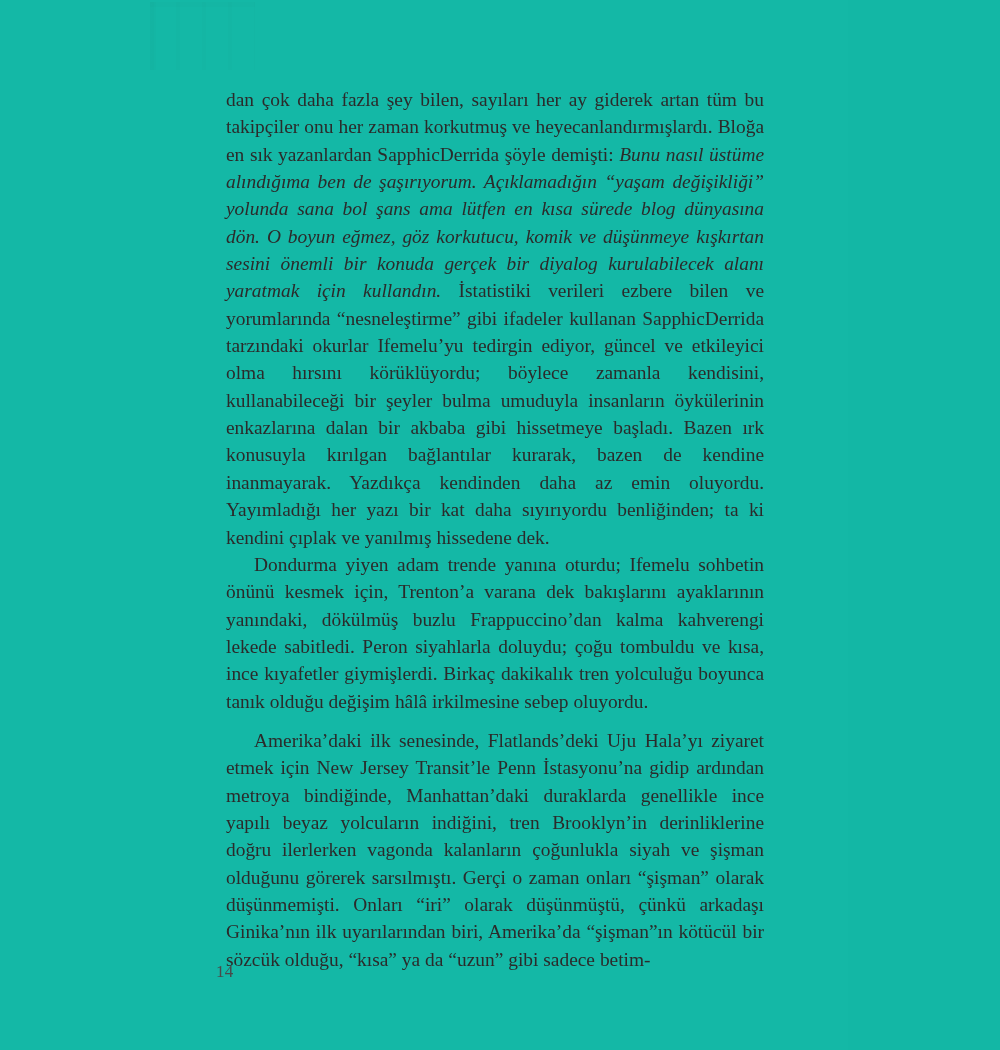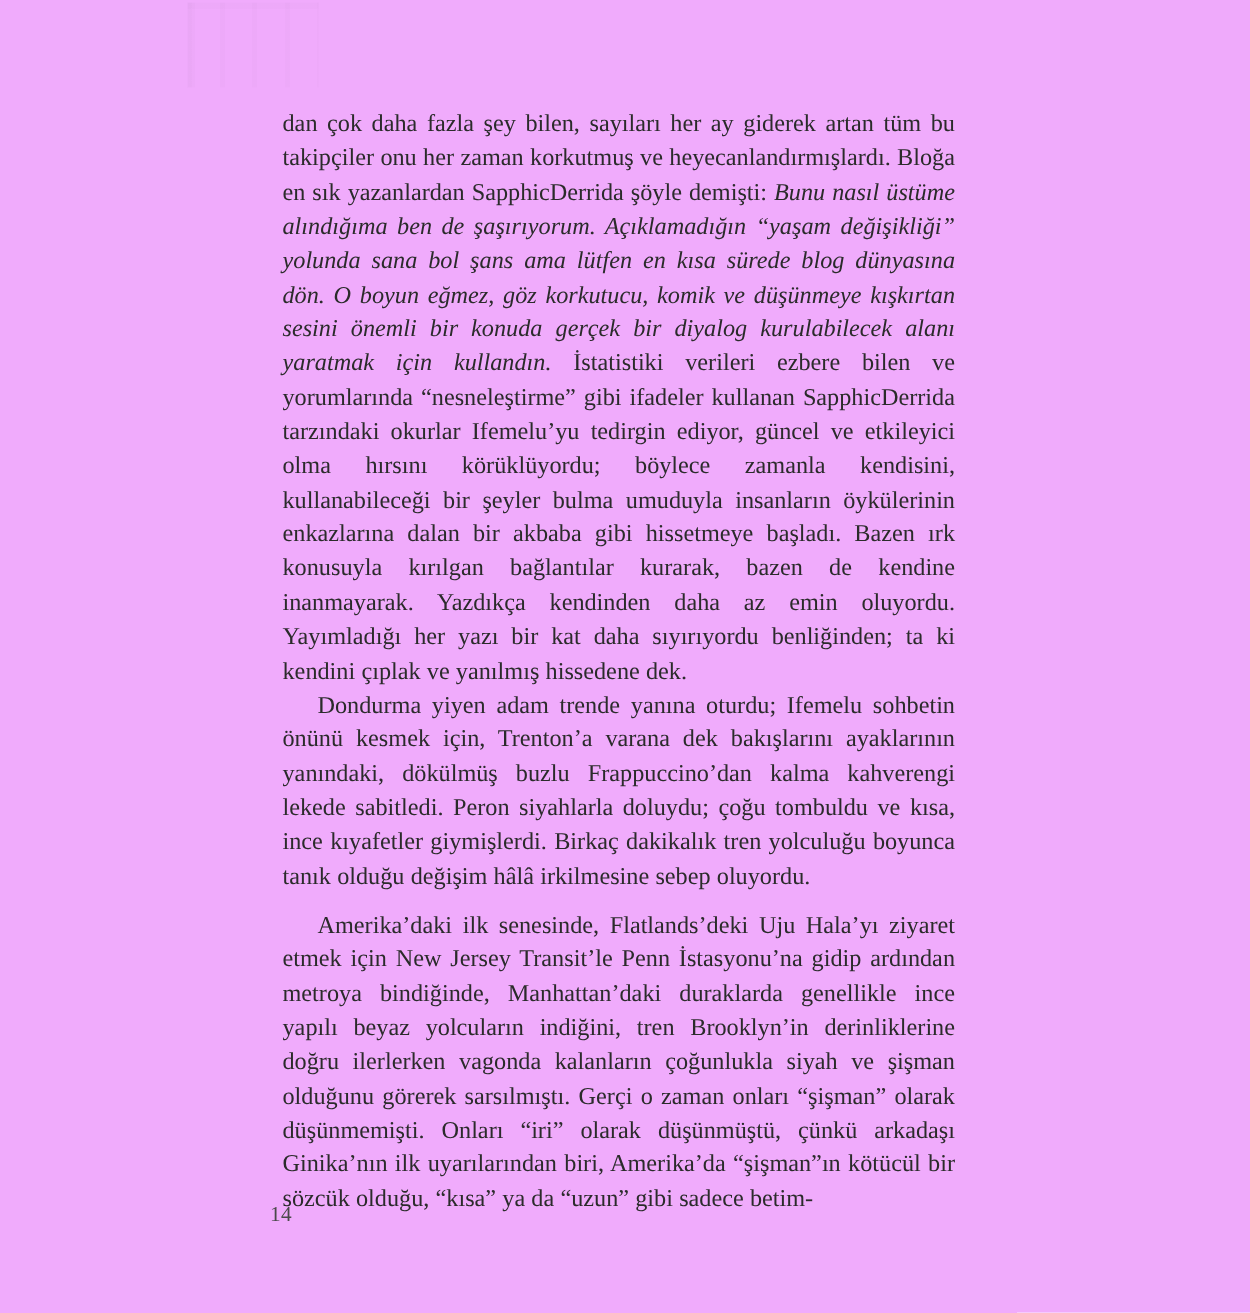--- a/index.html
+++ b/index.html
@@ -11,21 +11,21 @@
     width: 1000px;
     height: 1050px;
     overflow: hidden;
     font-family: "Liberation Serif", "DejaVu Serif", serif;
   }
 
   #page {
     position: relative;
     width: 1000px;
     height: 1050px;
-    background: #f0abfc;
+    background: #14b8a6;
   }
 
   
   #scan-artifact {
     position: absolute;
     left: 150px;
     top: 2px;
     width: 105px;
     height: 68px;
     background:

